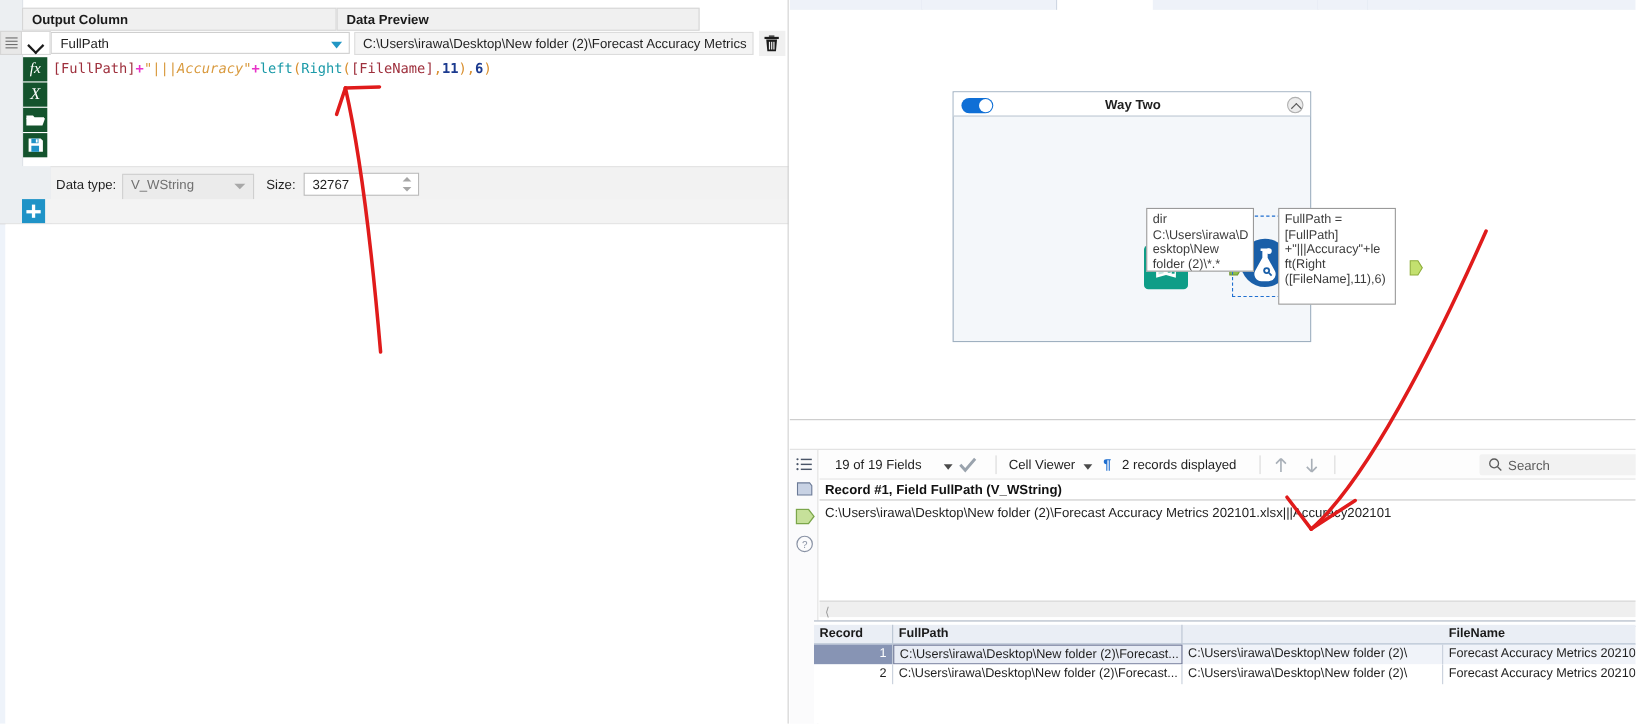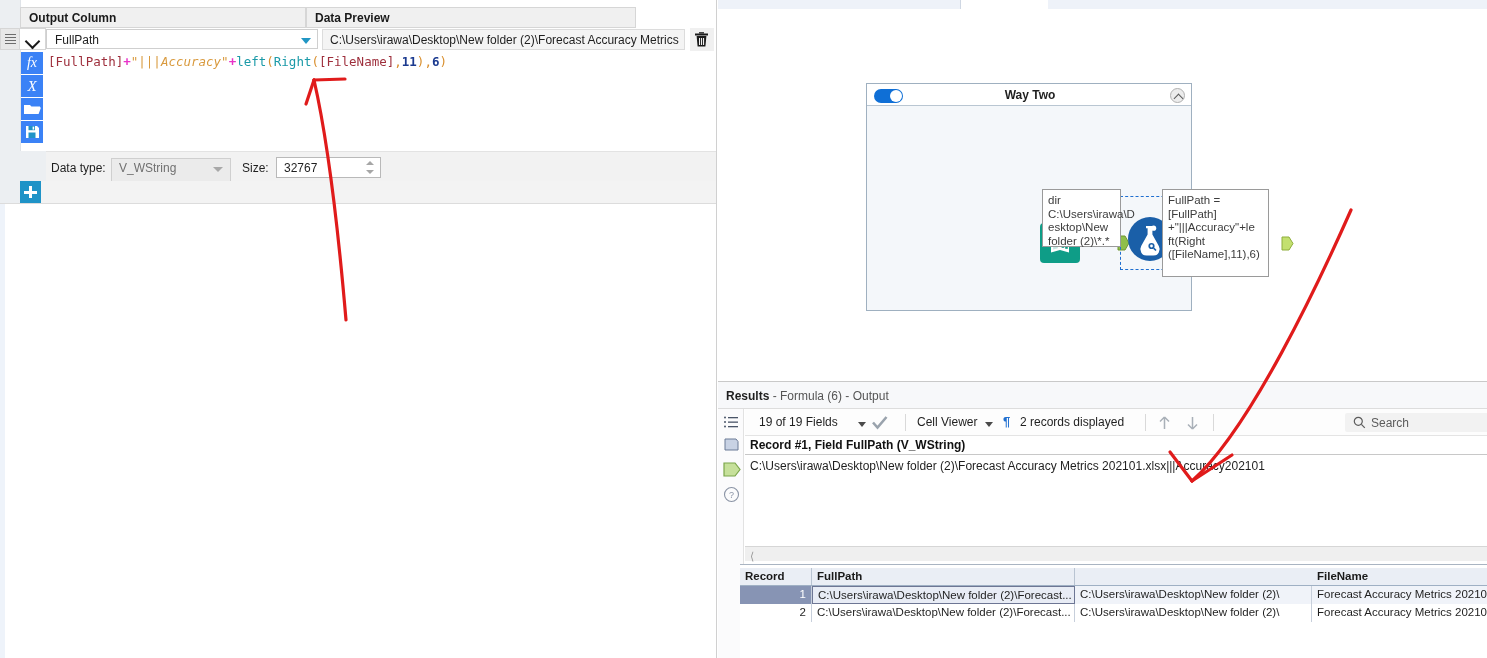--- a/index.html
+++ b/index.html
@@ -39,21 +39,21 @@
   #outSelectText{position:absolute;left:8px;top:3px;font-size:12px;color:#1f1f1f;}
   #outSelectArrow{position:absolute;right:6px;top:8px;width:0;height:0;border-left:5px solid transparent;border-right:5px solid transparent;border-top:6px solid #2196c4;}
 
   #previewBox{position:absolute;left:322px;top:29px;width:363px;height:21px;background:#f4f4f4;border:1px solid #dcdcdc;box-sizing:border-box;}
   #previewText{position:absolute;left:7px;top:3px;font-size:12px;color:#1f1f1f;white-space:nowrap;overflow:hidden;width:350px;}
 
   #trashBtn{position:absolute;left:690px;top:28px;width:24px;height:23px;background:#f0f0f0;}
   #trashBtn svg{position:absolute;left:4px;top:3px;}
 
   
-  .railBtn{position:absolute;left:21px;width:22px;height:22px;background:#3b82f6;}
+  .railBtn{position:absolute;left:21px;width:22px;height:22px;background:#14532d;}
   .railBtn .glyph{position:absolute;left:0;top:0;width:22px;height:22px;color:#fff;text-align:center;line-height:22px;font-size:13px;}
   #railFx{top:52px;}
   #railX{top:75px;}
   #railFolder{top:98px;}
   #railSave{top:121px;}
 
   #formulaArea{position:absolute;left:46px;top:51px;width:671px;height:100px;background:#ffffff;}
   #formulaText{position:absolute;left:2px;top:3px;font-family:"DejaVu Sans Mono", monospace;font-size:12.5px;white-space:pre;letter-spacing:0px;}
   .tk-br{color:#9e2f3c;}
   .tk-plus{color:#e832c8;font-weight:bold;}
@@ -106,21 +106,21 @@
 
   #formulaSel{position:absolute;left:253px;top:112px;width:60px;height:74px;border:1px dashed #1f6fd0;box-sizing:border-box;}
 
   .anchor{position:absolute;}
   .conn{position:absolute;height:2px;}
   #connA{left:211px;top:158px;width:49px;background:#5cb87f;}
   #connB{left:301px;top:158px;width:49px;background:#7a6fe0;}
 
   .noteBox{position:absolute;background:#ffffff;border:1px solid #9a9a9a;box-sizing:border-box;
            font-size:11.5px;color:#3c3c3c;line-height:13.5px;padding:4px 5px;}
-  #noteDir{left:175px;top:105px;width:79px;height:58px;}
+  #noteDir{left:175px;top:105px;width:98px;height:58px;}
   #noteFormula{left:295px;top:105px;width:107px;height:88px;}
 
   
   #resultsPanel{position:absolute;left:718px;top:381px;width:769px;height:277px;background:#ffffff;border-top:1px solid #c9c9c9;}
   #resTitleBar{position:absolute;left:0;top:0;width:769px;height:26px;background:#f7f8fa;}
   #resTitle{position:absolute;left:8px;top:7px;font-size:12px;color:#555;}
   #resTitle b{color:#1f1f1f;font-weight:bold;}
   #resTitleBarLine{position:absolute;left:0;top:26px;width:769px;height:1px;background:#dddddd;}
 
   #resRail{position:absolute;left:0;top:27px;width:26px;height:250px;background:#fbfbfc;border-right:1px solid #e2e2e2;box-sizing:border-box;}
@@ -350,23 +350,20 @@
       <div>FullPath =</div>
       <div>[FullPath]</div>
       <div>+"|||Accuracy"+le</div>
       <div>ft(Right</div>
       <div>([FileName],11),6)</div>
     </div>
   </div>
 </div>
 
 <div id="resultsPanel">
-  <div id="resTitleBar">
-    <div id="resTitle"><b>Results</b><span> - Formula (6) - Output</span></div>
-  </div>
   <div id="resTitleBarLine"></div>
 
   <div id="resRail">
     <svg class="resRailIcon" style="top:5px;" viewBox="0 0 17 17">
       <circle cx="2" cy="3.5" r="1" fill="#4a5568"></circle>
         <rect x="5" y="3" width="10" height="1.3" fill="#4a5568"></rect>
       <circle cx="2" cy="8" r="1" fill="#4a5568"></circle>
         <rect x="5" y="7.5" width="10" height="1.3" fill="#4a5568"></rect>
       <circle cx="2" cy="12.5" r="1" fill="#4a5568"></circle>
         <rect x="5" y="12" width="10" height="1.3" fill="#4a5568"></rect>

